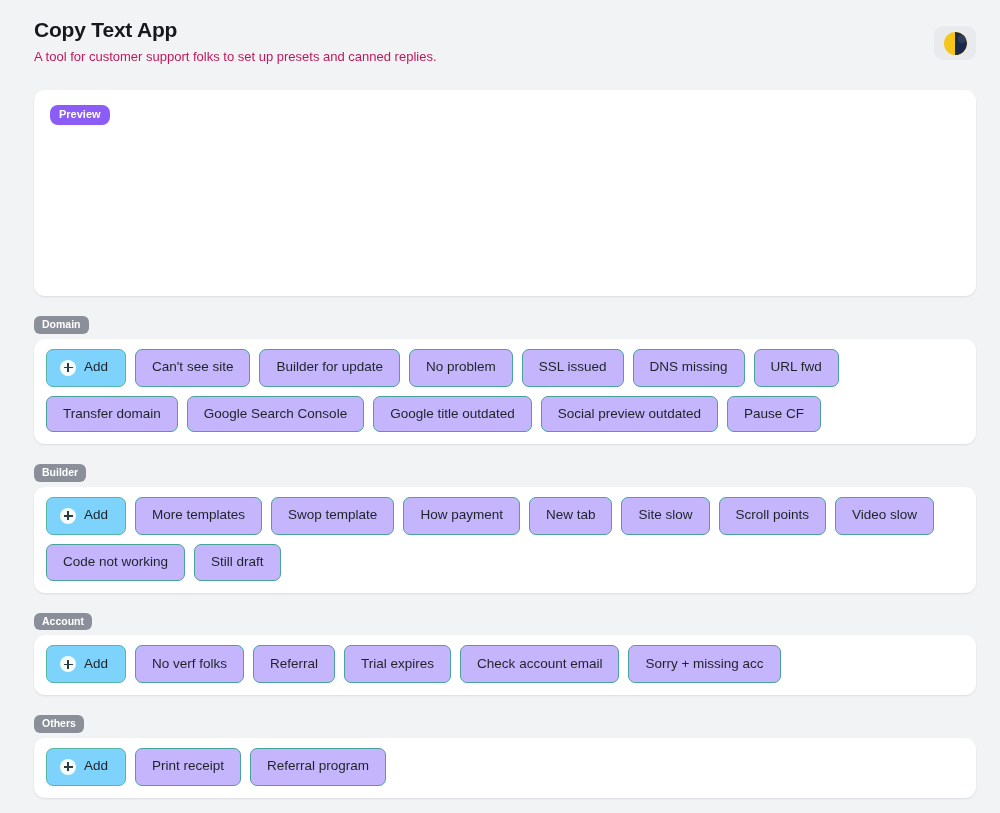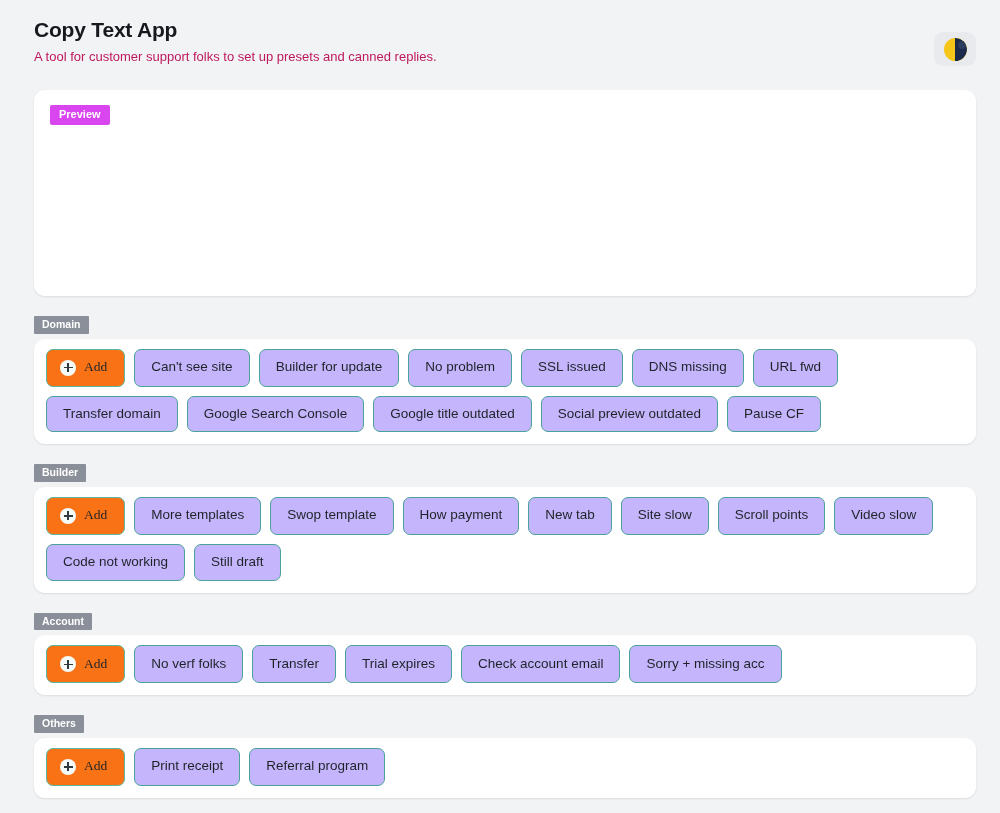--- a/index.html
+++ b/index.html
@@ -17,21 +17,21 @@
     width: 1000px;
     min-height: 813px;
     background: #f2f3f5;
     padding: 0;
     position: relative;
   }
 
   
   .header {
     display: flex;
-    align-items: flex-end;
+    align-items: flex-start;
     justify-content: space-between;
     padding: 18px 24px 0 34px;
   }
   .header-text { padding-top: 0; }
   .app-title {
     font-size: 21px;
     font-weight: bold;
     color: #15181d;
     margin: 0 0 7px 0;
     letter-spacing: -0.2px;
@@ -96,39 +96,39 @@
   }
 
   .preview-card {
     margin-top: 24px;
     height: 206px;
     padding: 14px 16px;
   }
 
   .badge-preview {
     display: inline-block;
-    background: #d946ef;
+    background: #8b5cf6;
     color: #ffffff;
     font-size: 11px;
     font-weight: bold;
     padding: 4px 9px 5px 9px;
-    border-radius: 2px;
+    border-radius: 8px;
     line-height: 1;
   }
 
   
   .section { margin-top: 18px; }
   .section-label {
     display: inline-block;
     background: #8a8f99;
     color: #ffffff;
     font-size: 10.5px;
     font-weight: bold;
     padding: 3px 8px 4px 8px;
-    border-radius: 1px;
+    border-radius: 6px;
     line-height: 1;
     margin: 0 0 5px 34px;
   }
 
   .chips-card {
     padding: 10px 12px 12px 12px;
     display: flex;
     flex-wrap: wrap;
     gap: 9px;
   }
@@ -140,33 +140,33 @@
     color: #1f2328;
     font-size: 13.5px;
     padding: 10px 16px;
     line-height: 1.1;
     cursor: pointer;
     white-space: nowrap;
     font-family: "Liberation Sans", sans-serif;
   }
 
   .chip-add {
-    background: #f97316;
+    background: #7dd3fc;
     border: 1px solid #57b7a3;
     color: #1f2328;
     font-size: 13.5px;
     border-radius: 7px;
     padding: 10px 17px 10px 13px;
     display: inline-flex;
     align-items: center;
     gap: 8px;
     cursor: pointer;
     white-space: nowrap;
     line-height: 1.1;
-    font-family: Liberation Serif, serif;
+    font-family: Liberation Sans, sans-serif;
   }
   .plus-circle {
     width: 16px;
     height: 16px;
     border-radius: 50%;
     background: #f4fbf9;
     position: relative;
     flex: 0 0 auto;
     display: inline-block;
   }
@@ -240,21 +240,21 @@
           <button class="chip">Video slow</button>
           <button class="chip">Code not working</button>
           <button class="chip">Still draft</button>
         </div></div>
       <div class="section"><span class="section-label">Account</span><div class="card chips-card">
           <button class="chip-add">
             <span class="plus-circle"></span>
             <span>Add</span>
           </button>
           <button class="chip">No verf folks</button>
-          <button class="chip">Transfer</button>
+          <button class="chip">Referral</button>
           <button class="chip">Trial expires</button>
           <button class="chip">Check account email</button>
           <button class="chip">Sorry + missing acc</button>
         </div></div>
       <div class="section"><span class="section-label">Others</span><div class="card chips-card">
           <button class="chip-add">
             <span class="plus-circle"></span>
             <span>Add</span>
           </button>
           <button class="chip">Print receipt</button>

